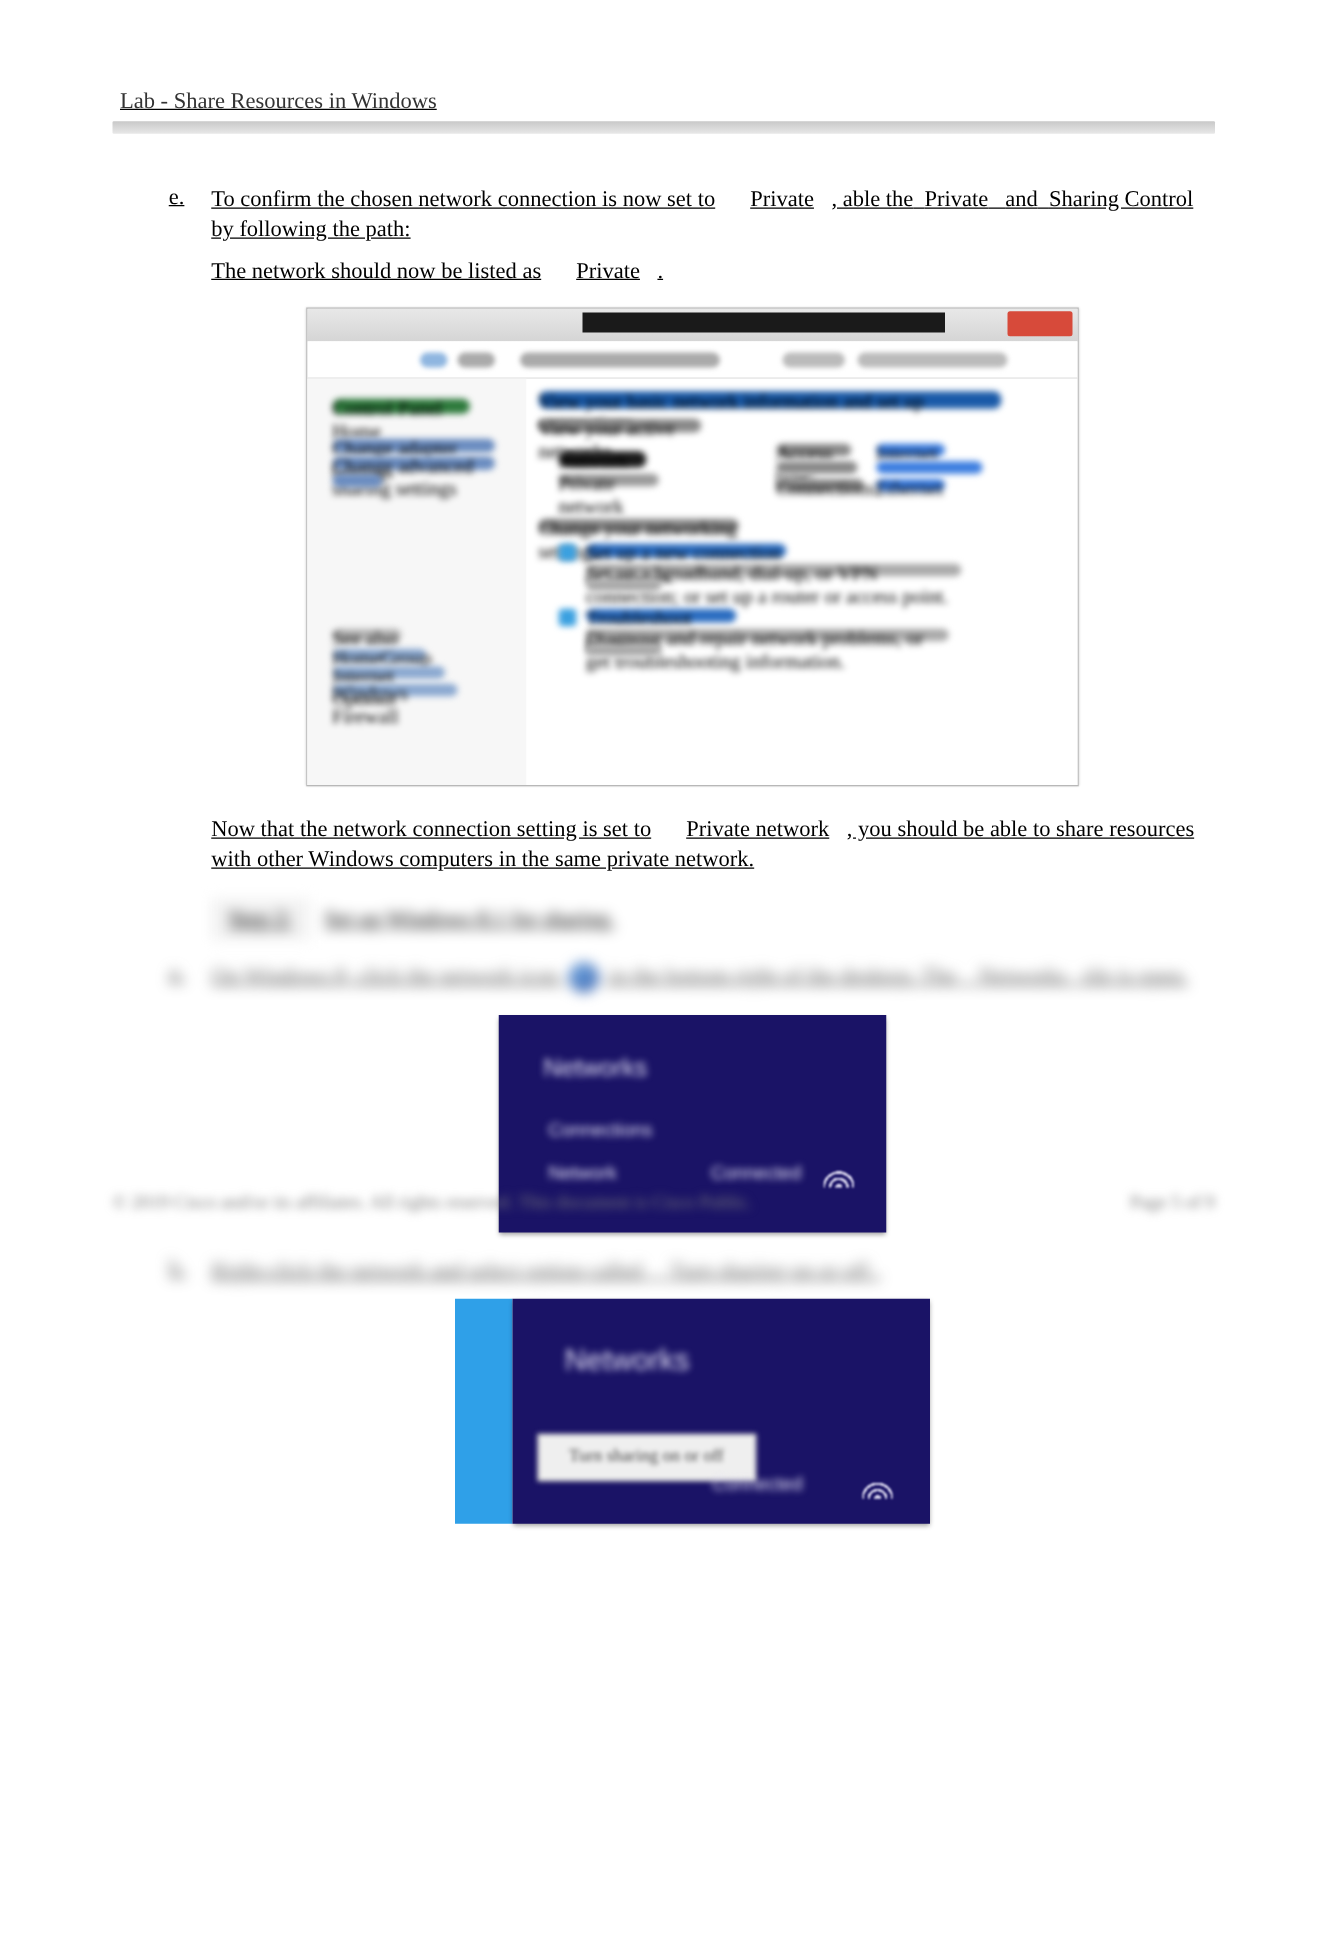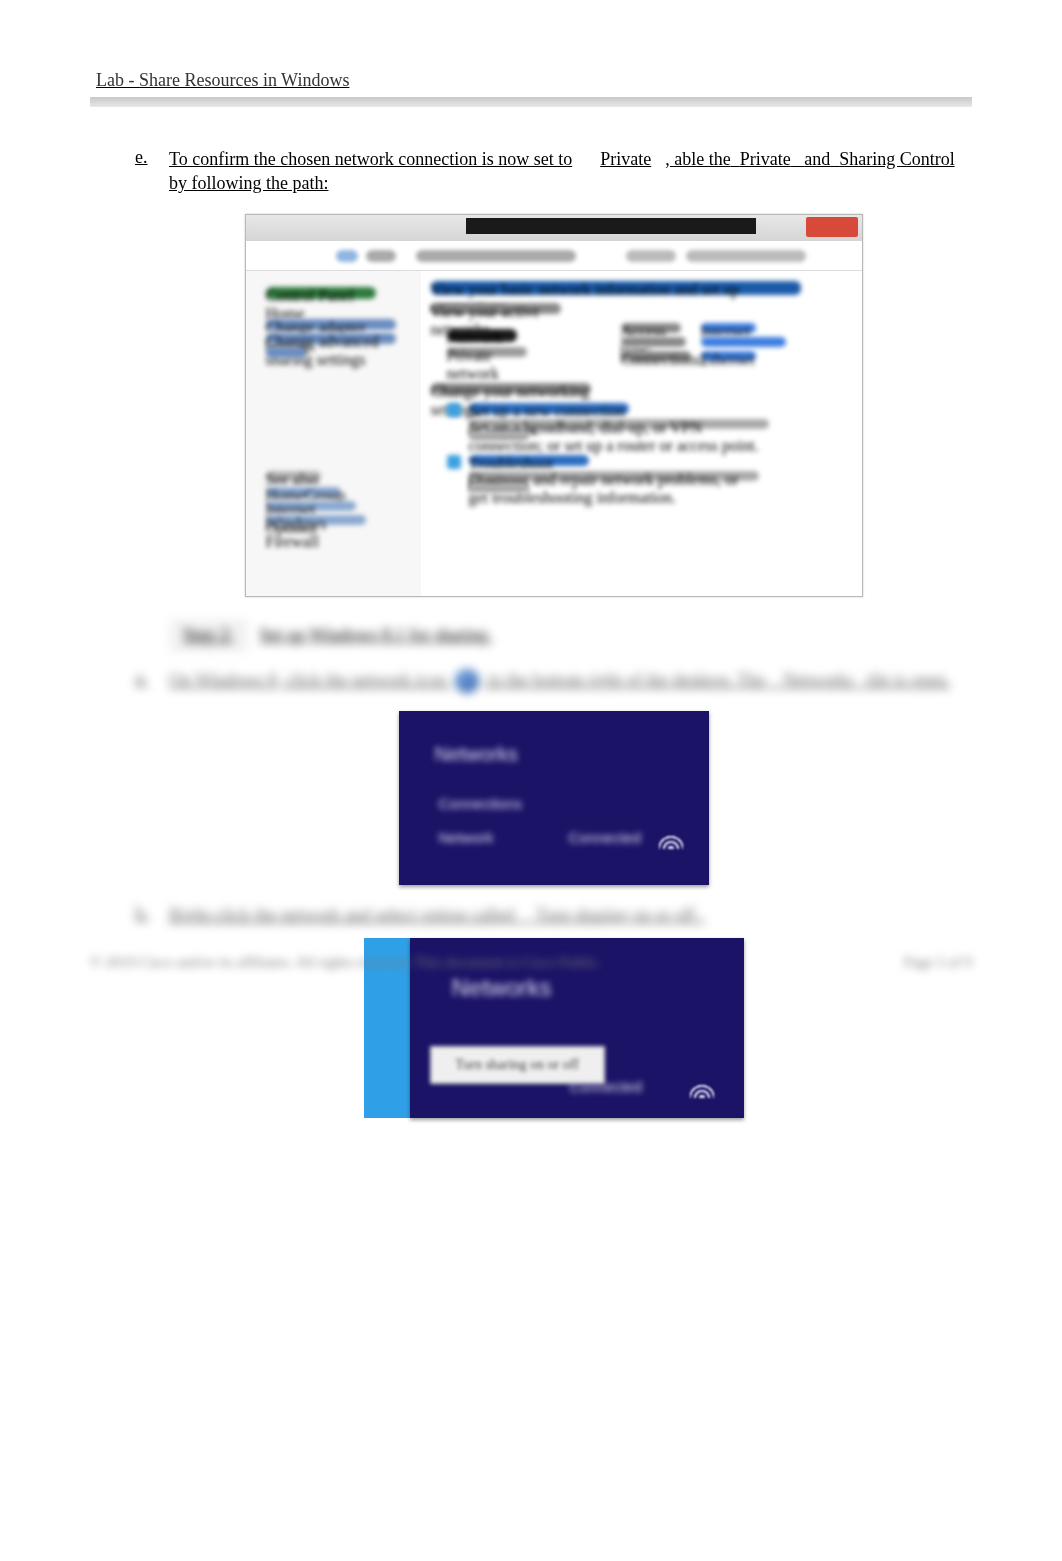--- a/index.html
+++ b/index.html
@@ -163,20 +163,23 @@
 
     <div class="step">
       <div class="step-marker">e.</div>
       <div class="step-body">
         <span>To confirm the chosen network connection is now set to</span><span class="inline-gap"></span><span>Private</span><span class="small-gap"></span><span>, able the</span>&nbsp;&nbsp;<span>Private</span>&nbsp;&nbsp;&nbsp;<span>and</span>&nbsp;&nbsp;<span>Sharing Control</span>
         <span>by following the path:</span>
       </div>
     </div>
 
 
+    <div class="indented-para">
+      <span>The network should now be listed as</span><span class="inline-gap"></span><span>Private</span><span class="small-gap"></span><span>.</span>
+    </div>
 
     <div class="fig1">
       <div class="fig1-titlebar">
         <div class="fig1-blackbar"></div>
         <div class="fig1-close"></div>
       </div>
       <div class="fig1-toolbar">
         <div class="pill" style="top:9px;left:90px;width:22px;background:#8fb6e0;"></div>
         <div class="pill" style="top:9px;left:120px;width:30px;background:#aaa;"></div>
         <div class="pill" style="top:9px;left:170px;width:160px;background:#aaa;"></div>
@@ -216,20 +219,23 @@
           <div class="bline" style="top:160px;left:48px;width:60px;height:10px;background:#aaa;"></div>
 
           <div class="bline" style="top:184px;left:26px;width:14px;height:14px;background:#3aa0e0;border-radius:3px;"></div>
           <div class="bline" style="top:184px;left:48px;width:120px;height:11px;background:#2a6cc0;">Troubleshoot problems</div>
           <div class="bline" style="top:200px;left:48px;width:290px;height:10px;background:#aaa;">Diagnose and repair network problems, or get troubleshooting information.</div>
           <div class="bline" style="top:212px;left:48px;width:60px;height:10px;background:#aaa;"></div>
         </div>
       </div>
     </div>
 
+    <div class="indented-para">
+      <span>Now that the network connection setting is set to</span><span class="inline-gap"></span><span>Private network</span><span class="small-gap"></span><span>, you should be able to share resources with other Windows computers in the same private network.</span>
+    </div>
 
     <div class="blurred-region">
       <div class="step2-row">
         <span class="step2-label">Step 2:</span>
         <span>Set up Windows 8.1 for sharing.</span>
       </div>
 
       <div class="step">
         <div class="step-marker">a.</div>
         <div class="step-body">

